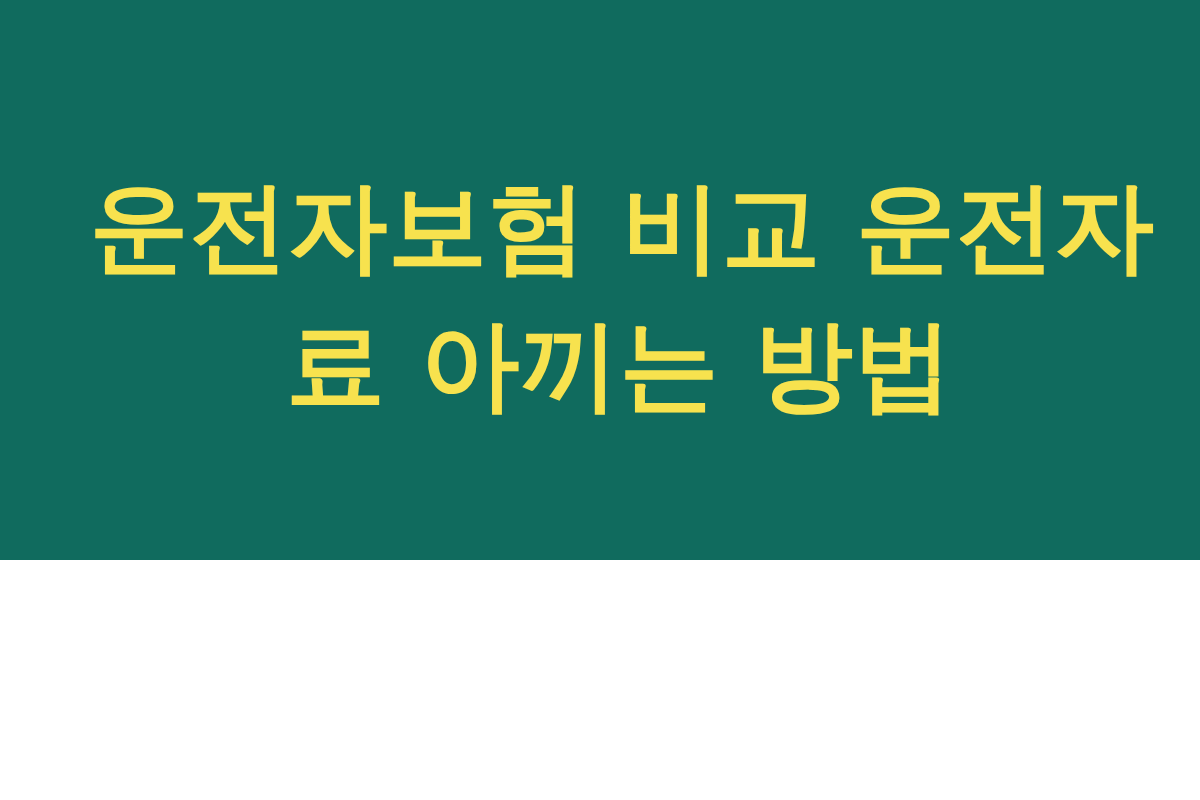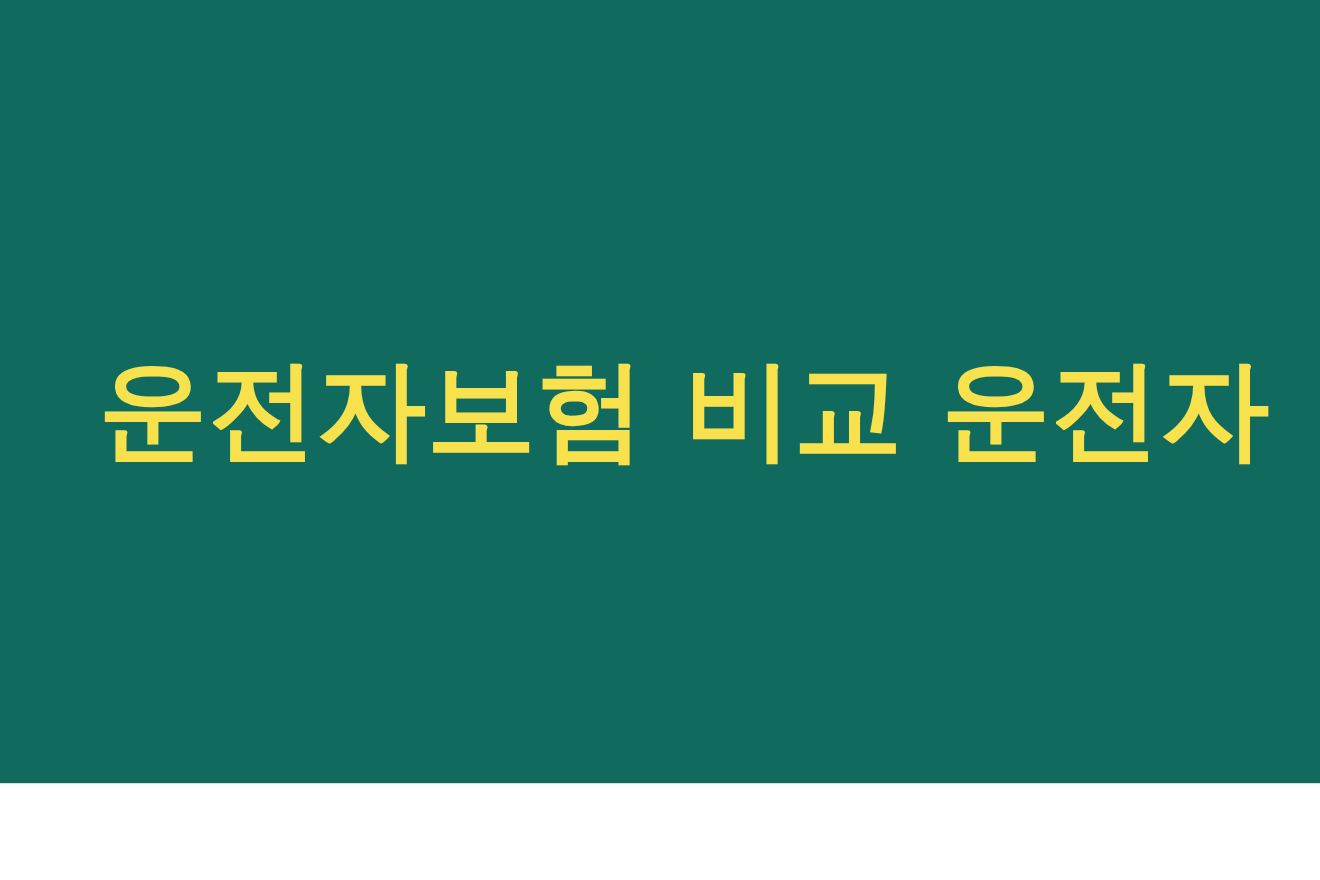--- a/index.html
+++ b/index.html
@@ -12,21 +12,21 @@
     width: 1200px;
     height: 800px;
     overflow: hidden;
     font-family: "DejaVu Sans", "Liberation Sans", sans-serif;
   }
 
   .card {
     position: relative;
     box-sizing: border-box;
     width: 1200px;
-    height: 712px;
+    height: 560px;
     background: #106B5E;
     display: flex;
     align-items: center;
     justify-content: center;
     overflow: hidden;
     padding-left: 39px;
   }
 
   .title-block {
     width: 1060px;
@@ -55,14 +55,15 @@
   .title-line.line-1 { font-size: 99px; }
   .title-line.line-2 { font-size: 99px; }
   .title-line.line-3 { font-size: 99px; }
 </style>
 </head>
 <body>
 
 <div class="card">
   <div class="title-block">
     <span class="title-line line-1">운전자보험 비교 운전자</span>
+    <span class="title-line line-3">료 아끼는 방법</span>
   </div>
 </div>
 
 </body></html>

